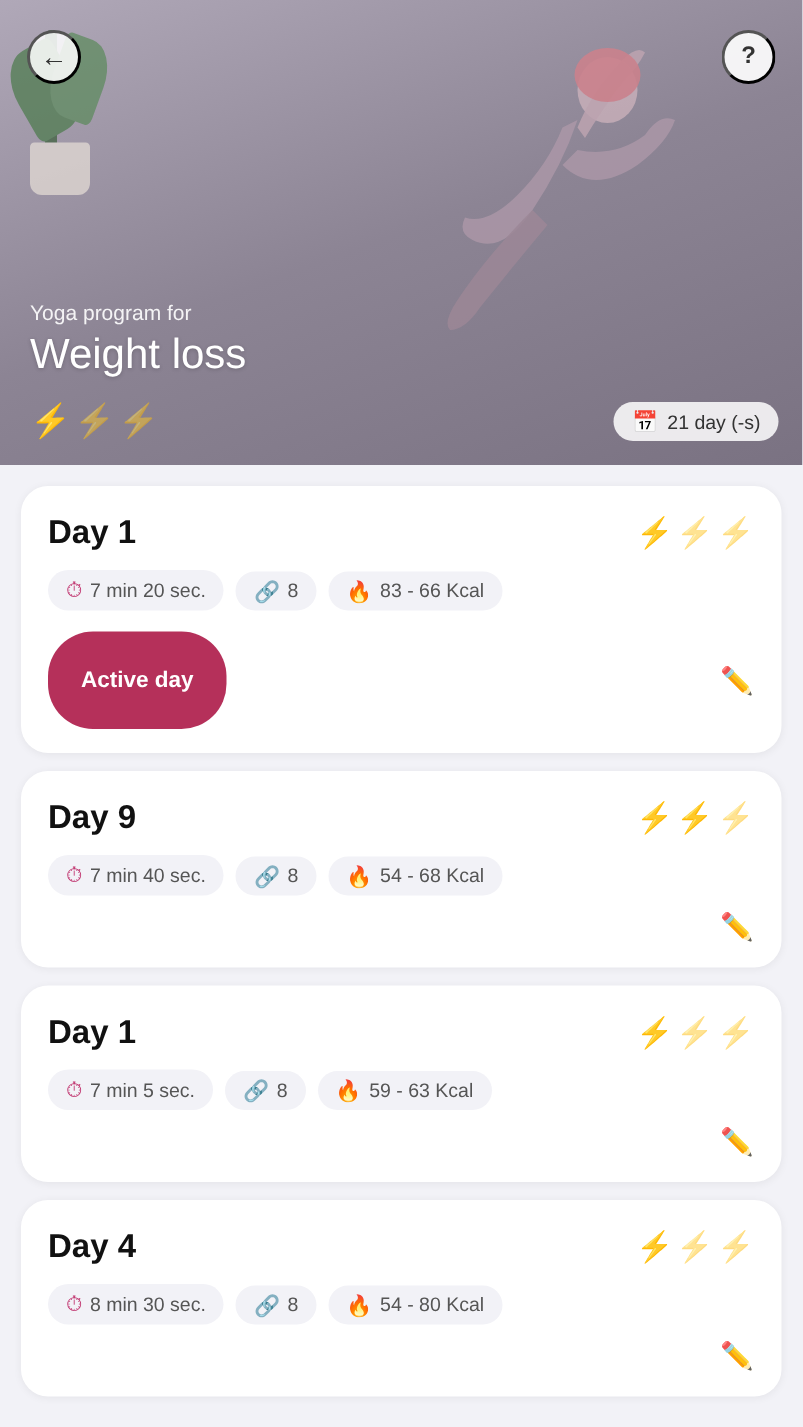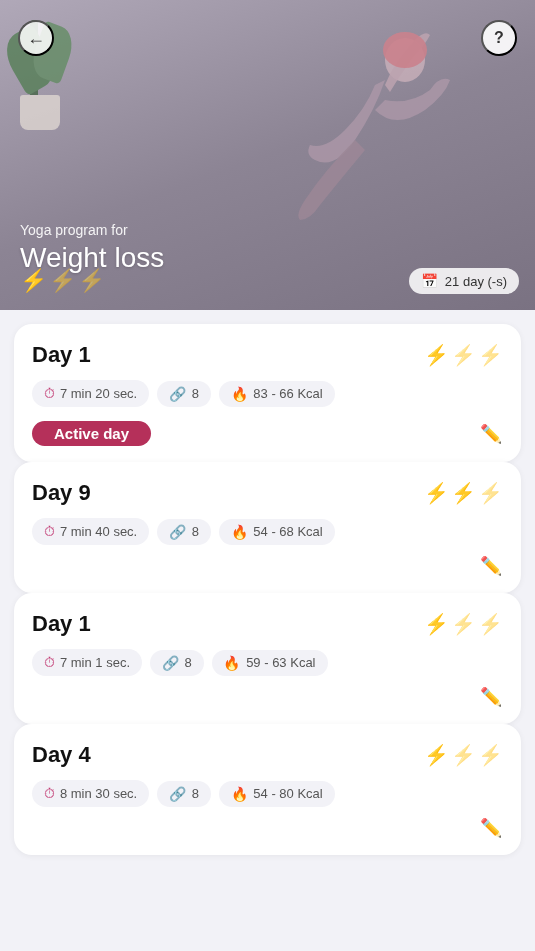--- a/index.html
+++ b/index.html
@@ -110,21 +110,21 @@
       align-items: center;
       justify-content: center;
       cursor: pointer;
       font-size: 16px;
       font-weight: bold;
       color: #333;
     }
 
     .hero-content {
       position: absolute;
-      bottom: 36px;
+      bottom: 58px;
       left: 20px;
     }
     .hero-subtitle {
       color: rgba(255,255,255,0.9);
       font-size: 14px;
       margin-bottom: 4px;
     }
     .hero-title {
       color: #fff;
       font-size: 28px;
@@ -162,20 +162,21 @@
     }
     .calendar-icon {
       font-size: 14px;
     }
 
     
     .cards-list {
       padding: 14px 14px 20px;
       display: flex;
       flex-direction: column;
+      gap: 12px;
     }
 
     .day-card {
       background: #fff;
       border-radius: 18px;
       padding: 18px 18px 16px;
       box-shadow: 0 1px 6px rgba(0,0,0,0.06);
     }
 
     .card-header {
@@ -224,21 +225,21 @@
       align-items: center;
       justify-content: space-between;
       margin-top: 14px;
     }
     .active-day-badge {
       background: #b5305a;
       color: #fff;
       font-size: 15px;
       font-weight: 600;
       border-radius: 30px;
-      padding: 4px 22px;
+      padding: 24px 22px;
     }
     .edit-icon {
       font-size: 18px;
       color: #bbb;
       cursor: pointer;
     }
 
     
     .card-footer-right {
       display: flex;
@@ -361,21 +362,21 @@
       <span class="day-title">Day 1</span>
       <div class="card-lightnings">
         <span class="lightning active">⚡</span>
         <span class="lightning inactive">⚡</span>
         <span class="lightning inactive">⚡</span>
       </div>
     </div>
     <div class="card-stats">
       <div class="stat-pill">
         <span class="stat-icon pink">⏱</span>
-        <span>7 min 1 sec.</span>
+        <span>7 min 5 sec.</span>
       </div>
       <div class="stat-pill">
         <span class="stat-icon pink">🔗</span>
         <span>8</span>
       </div>
       <div class="stat-pill">
         <span class="stat-icon orange">🔥</span>
         <span>59 - 63 Kcal</span>
       </div>
     </div>

